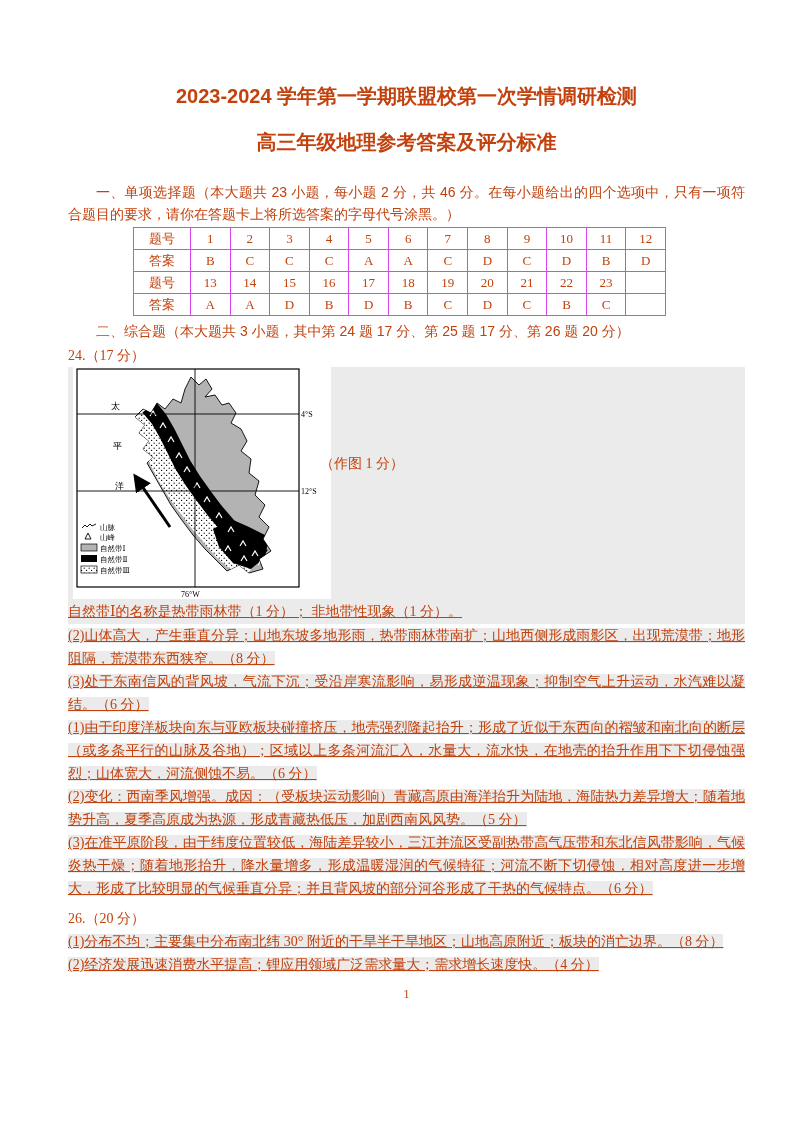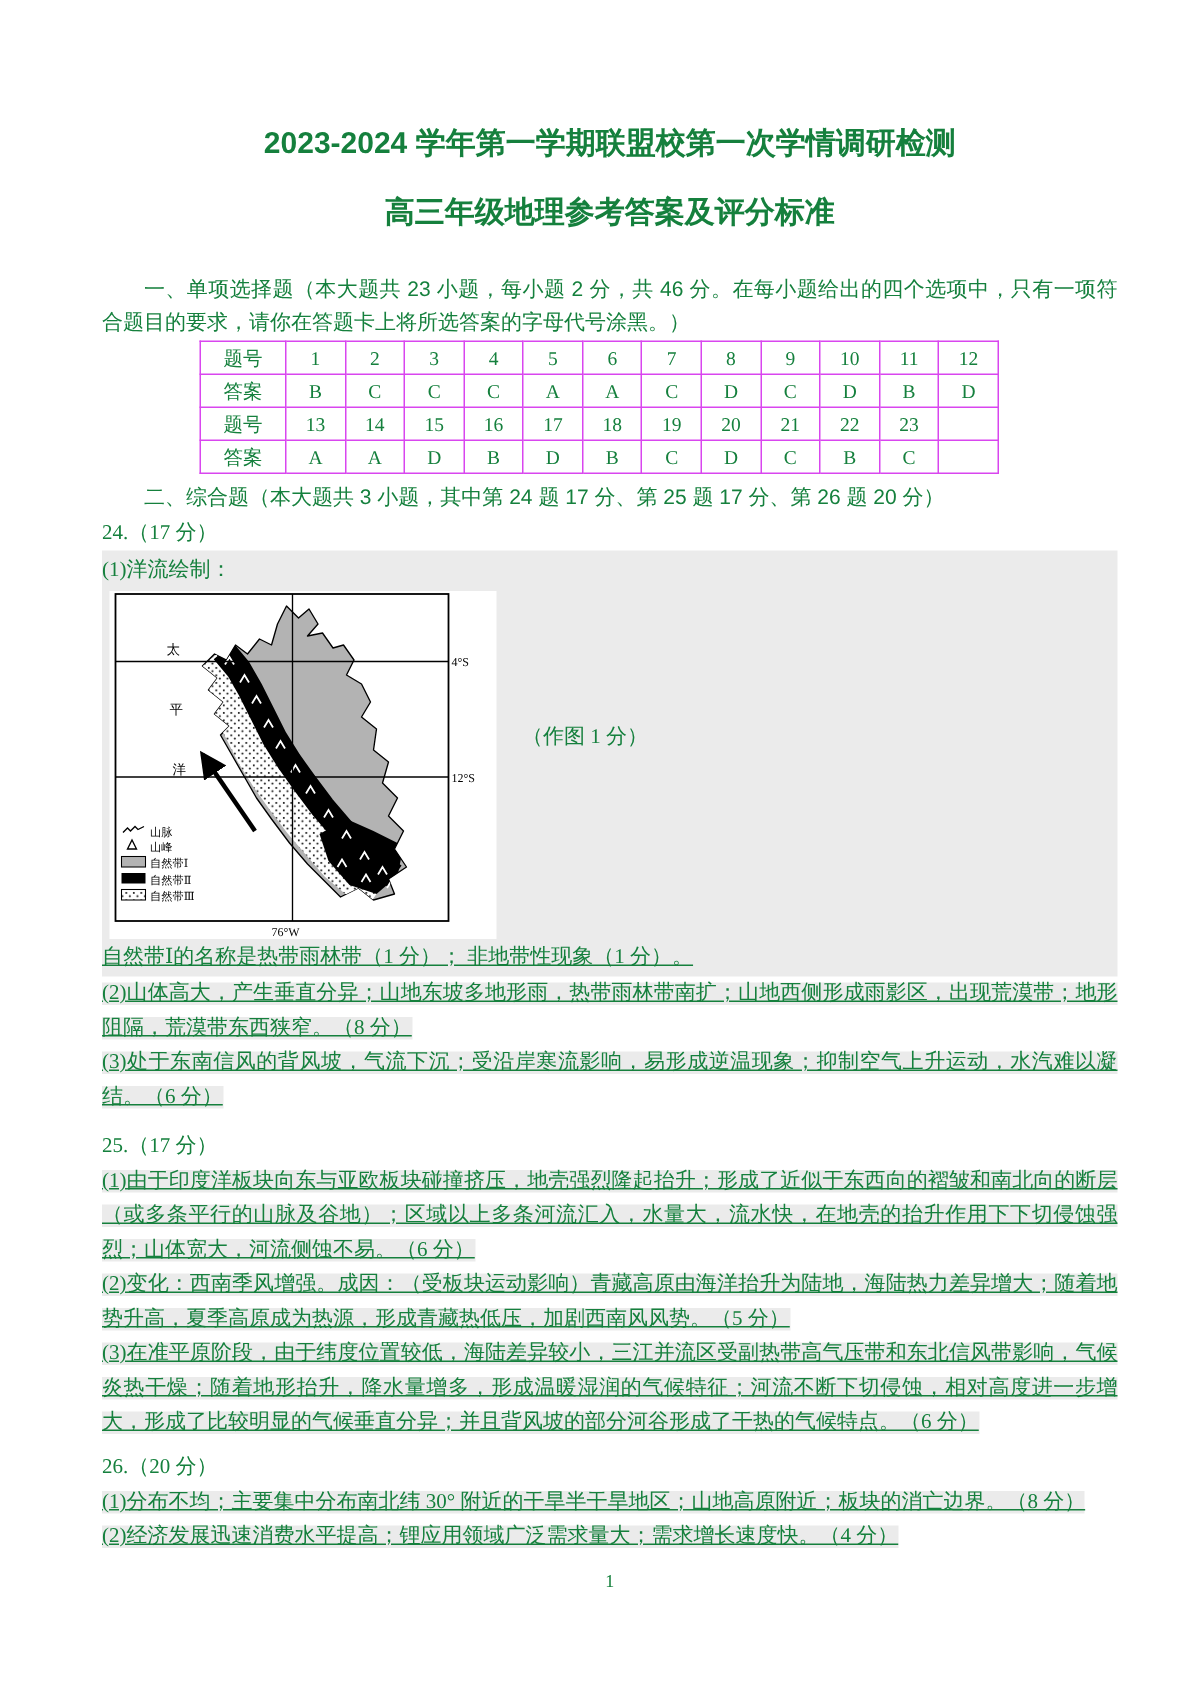--- a/index.html
+++ b/index.html
@@ -1,16 +1,16 @@
 <!DOCTYPE html>
 <html><head>
 <meta charset="utf-8">
 <style>
   html,body{margin:0;padding:0;background:#fff;}
-  .page{position:relative;width:794px;height:1123px;background:#fff;color:#15803d;
+  .page{position:relative;width:794px;height:1123px;background:#fff;color:#c2410c;
         font-family:"Liberation Serif","DejaVu Serif",serif;overflow:hidden;}
   .content{position:absolute;left:68px;top:0;width:677px;}
   .title{ text-align:center;font-family:"Liberation Sans","DejaVu Sans",sans-serif;
           font-weight:bold;font-size:20px;line-height:24px;}
   .title1{margin-top:84px;}
   .title2{margin-top:22px;}
   .heading-sans{font-family:"Liberation Sans","DejaVu Sans",sans-serif;font-weight:normal;
           font-size:14px;line-height:22px;text-align:justify;}
   .intro{margin-top:27px;text-indent:2em;}
   .sec2{margin-top:4px;text-indent:2em;}
@@ -18,21 +18,21 @@
           font-size:13px;}
   table.answers td{border:1px solid #d946ef;height:21px;text-align:center;padding:0;
           overflow:hidden;white-space:nowrap;}
   .qnum{font-size:14px;line-height:23px;margin-top:2px;}
   .q25num{margin-top:10px;}
   .q26num{margin-top:7px;}
   .hl-block{background:#ebebeb;}
   .draw-label{font-size:14px;line-height:26px;padding-top:1px;}
   .map-row{position:relative;height:232px;}
   .map-figure{position:absolute;left:5px;top:0;width:258px;height:232px;background:#fff;}
-  .draw-score{position:absolute;left:280px;top:88px;font-size:14px;}
+  .draw-score{position:absolute;left:252px;top:88px;font-size:14px;}
   .ans-line1{font-size:14px;line-height:25px;text-decoration:underline;}
   p.ans{margin:0;font-size:14px;line-height:23px;text-align:justify;text-decoration:underline;}
   p.ans .hl{background:#ebebeb;}
   .page-num{margin-top:11px;text-align:center;font-size:12px;}
   svg text{font-family:"Liberation Serif","DejaVu Serif",serif;}
 </style>
 </head>
 <body>
 
 <div class="page">
@@ -121,21 +121,20 @@
             <td></td>
           </tr>
         </tbody>
     </table>
 
     <div class="heading-sans sec2">二、综合题（本大题共 3 小题，其中第 24 题 17 分、第 25 题 17 分、第 26 题 20 分）</div>
 
     <div class="qnum">24.（17 分）</div>
 
     <div class="hl-block">
-      <div class="draw-label">(1)洋流绘制：</div>
       <div class="map-row">
         <div class="map-figure">
           <svg width="258" height="232" viewBox="0 0 258 232">
             <defs>
               <pattern id="dots" patternUnits="userSpaceOnUse" width="5" height="5">
                 <rect width="5" height="5" fill="#ffffff"></rect>
                 <circle cx="1.2" cy="1.2" r="0.65" fill="#000"></circle>
                 <circle cx="3.6" cy="3.4" r="0.65" fill="#000"></circle>
               </pattern>
               <clipPath id="landClip">
@@ -207,21 +206,20 @@
           </svg>
         </div>
         <div class="draw-score">（作图 1 分）</div>
       </div>
       <div class="ans-line1">自然带Ⅰ的名称是热带雨林带（1 分）； 非地带性现象（1 分）。</div>
     </div>
 
     <p class="ans"><span class="hl">(2)山体高大，产生垂直分异；山地东坡多地形雨，热带雨林带南扩；山地西侧形成雨影区，出现荒漠带；地形阻隔，荒漠带东西狭窄。（8 分）</span></p>
     <p class="ans"><span class="hl">(3)处于东南信风的背风坡，气流下沉；受沿岸寒流影响，易形成逆温现象；抑制空气上升运动，水汽难以凝结。（6 分）</span></p>
 
-    <div class="qnum q25num">25.（17 分）</div>
     <p class="ans"><span class="hl">(1)由于印度洋板块向东与亚欧板块碰撞挤压，地壳强烈隆起抬升；形成了近似于东西向的褶皱和南北向的断层（或多条平行的山脉及谷地）；区域以上多条河流汇入，水量大，流水快，在地壳的抬升作用下下切侵蚀强烈；山体宽大，河流侧蚀不易。（6 分）</span></p>
     <p class="ans"><span class="hl">(2)变化：西南季风增强。成因：（受板块运动影响）青藏高原由海洋抬升为陆地，海陆热力差异增大；随着地势升高，夏季高原成为热源，形成青藏热低压，加剧西南风风势。（5 分）</span></p>
     <p class="ans"><span class="hl">(3)在准平原阶段，由于纬度位置较低，海陆差异较小，三江并流区受副热带高气压带和东北信风带影响，气候炎热干燥；随着地形抬升，降水量增多，形成温暖湿润的气候特征；河流不断下切侵蚀，相对高度进一步增大，形成了比较明显的气候垂直分异；并且背风坡的部分河谷形成了干热的气候特点。（6 分）</span></p>
 
     <div class="qnum q26num">26.（20 分）</div>
     <p class="ans"><span class="hl">(1)分布不均；主要集中分布南北纬 30° 附近的干旱半干旱地区；山地高原附近；板块的消亡边界。（8 分）</span></p>
     <p class="ans"><span class="hl">(2)经济发展迅速消费水平提高；锂应用领域广泛需求量大；需求增长速度快。（4 分）</span></p>
 
     <div class="page-num">1</div>
   </div>

